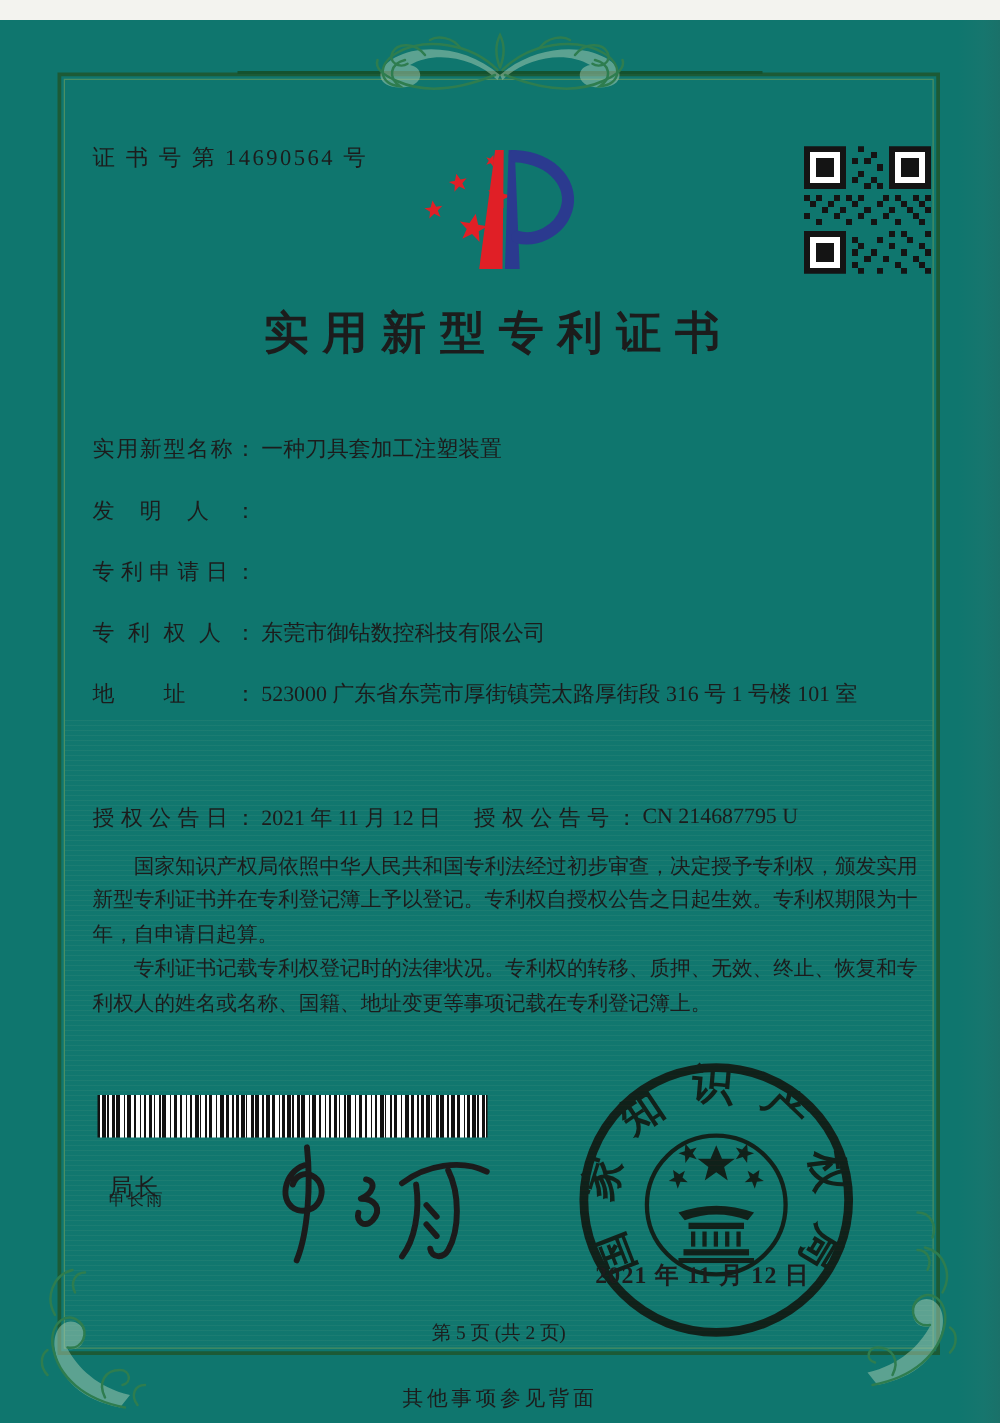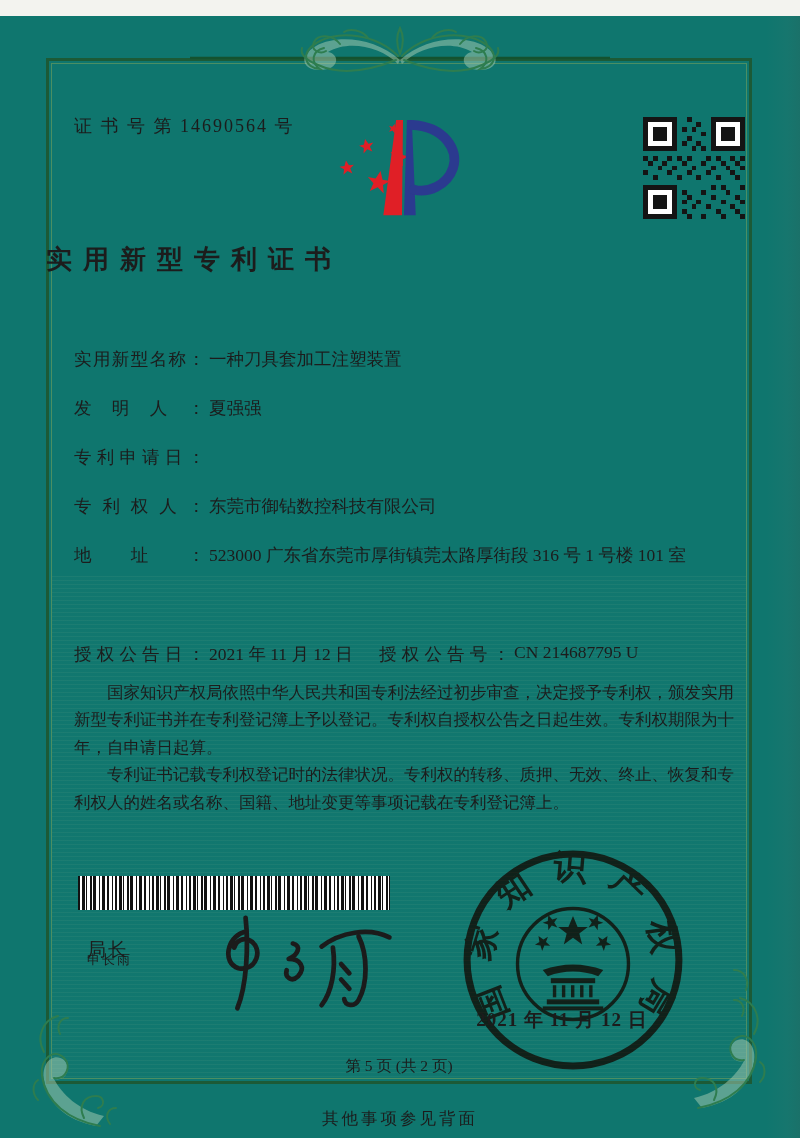--- a/index.html
+++ b/index.html
@@ -26,22 +26,22 @@
     position:absolute;left:52px;top:560px;width:694px;height:502px;pointer-events:none;
     background:repeating-linear-gradient(180deg,rgba(122,170,140,.12) 0 1px,rgba(122,170,140,.02) 1px 4px);
   }
   .cert-no{position:absolute;left:74px;top:98px;font-size:18px;letter-spacing:2px;}
   .logo{position:absolute;left:327px;top:100px;width:150px;height:106px;}
   .qr{position:absolute;left:643px;top:101px;width:102px;height:102px;}
   .qr rect{width:1px;height:1px;}
   .qr rect.f7{width:7px;height:7px;} .qr rect.f5{width:5px;height:5px;} .qr rect.f3{width:3px;height:3px;}
   .qr-dark{fill:#141414;} .qr-lite{fill:#ffffff;}
   .title{
-    position:absolute;left:46px;top:226px;width:706px;
-    font-size:26px;font-weight:700;letter-spacing:11px;
+    position:absolute;left:46px;top:226px;width:706px;text-align:center;
+    font-size:36px;font-weight:700;letter-spacing:11px;
   }
   .fields{position:absolute;left:74px;top:331px;width:658px;}
   .field-row{display:flex;font-size:17.5px;line-height:1.4;margin-bottom:24.5px;}
   .field-label{flex:0 0 131px;text-align:justify;text-align-last:justify;margin-right:4px;}
   .field-value{flex:1;}
   .grant-row{position:absolute;left:74px;top:626px;width:658px;display:flex;font-size:17.5px;}
   .grant-row .pair{display:flex;}
   .grant-row .pair1{width:305px;}
   .paragraphs{position:absolute;left:74px;top:663px;width:660px;font-size:16.5px;line-height:1.66;}
   .paragraphs p{text-indent:2em;}
@@ -223,21 +223,20 @@
 
   <div class="title">实用新型专利证书</div>
 
   <div class="fields">
     <div class="field-row">
       <span class="field-label">实用新型名称：</span>
       <span class="field-value">一种刀具套加工注塑装置</span>
     </div>
     <div class="field-row">
       <span class="field-label">发明人：</span>
-      <span class="field-value">夏强强</span>
     </div>
     <div class="field-row">
       <span class="field-label">专利申请日：</span>
     </div>
     <div class="field-row">
       <span class="field-label">专利权人：</span>
       <span class="field-value">东莞市御钻数控科技有限公司</span>
     </div>
     <div class="field-row">
       <span class="field-label">地址：</span>

